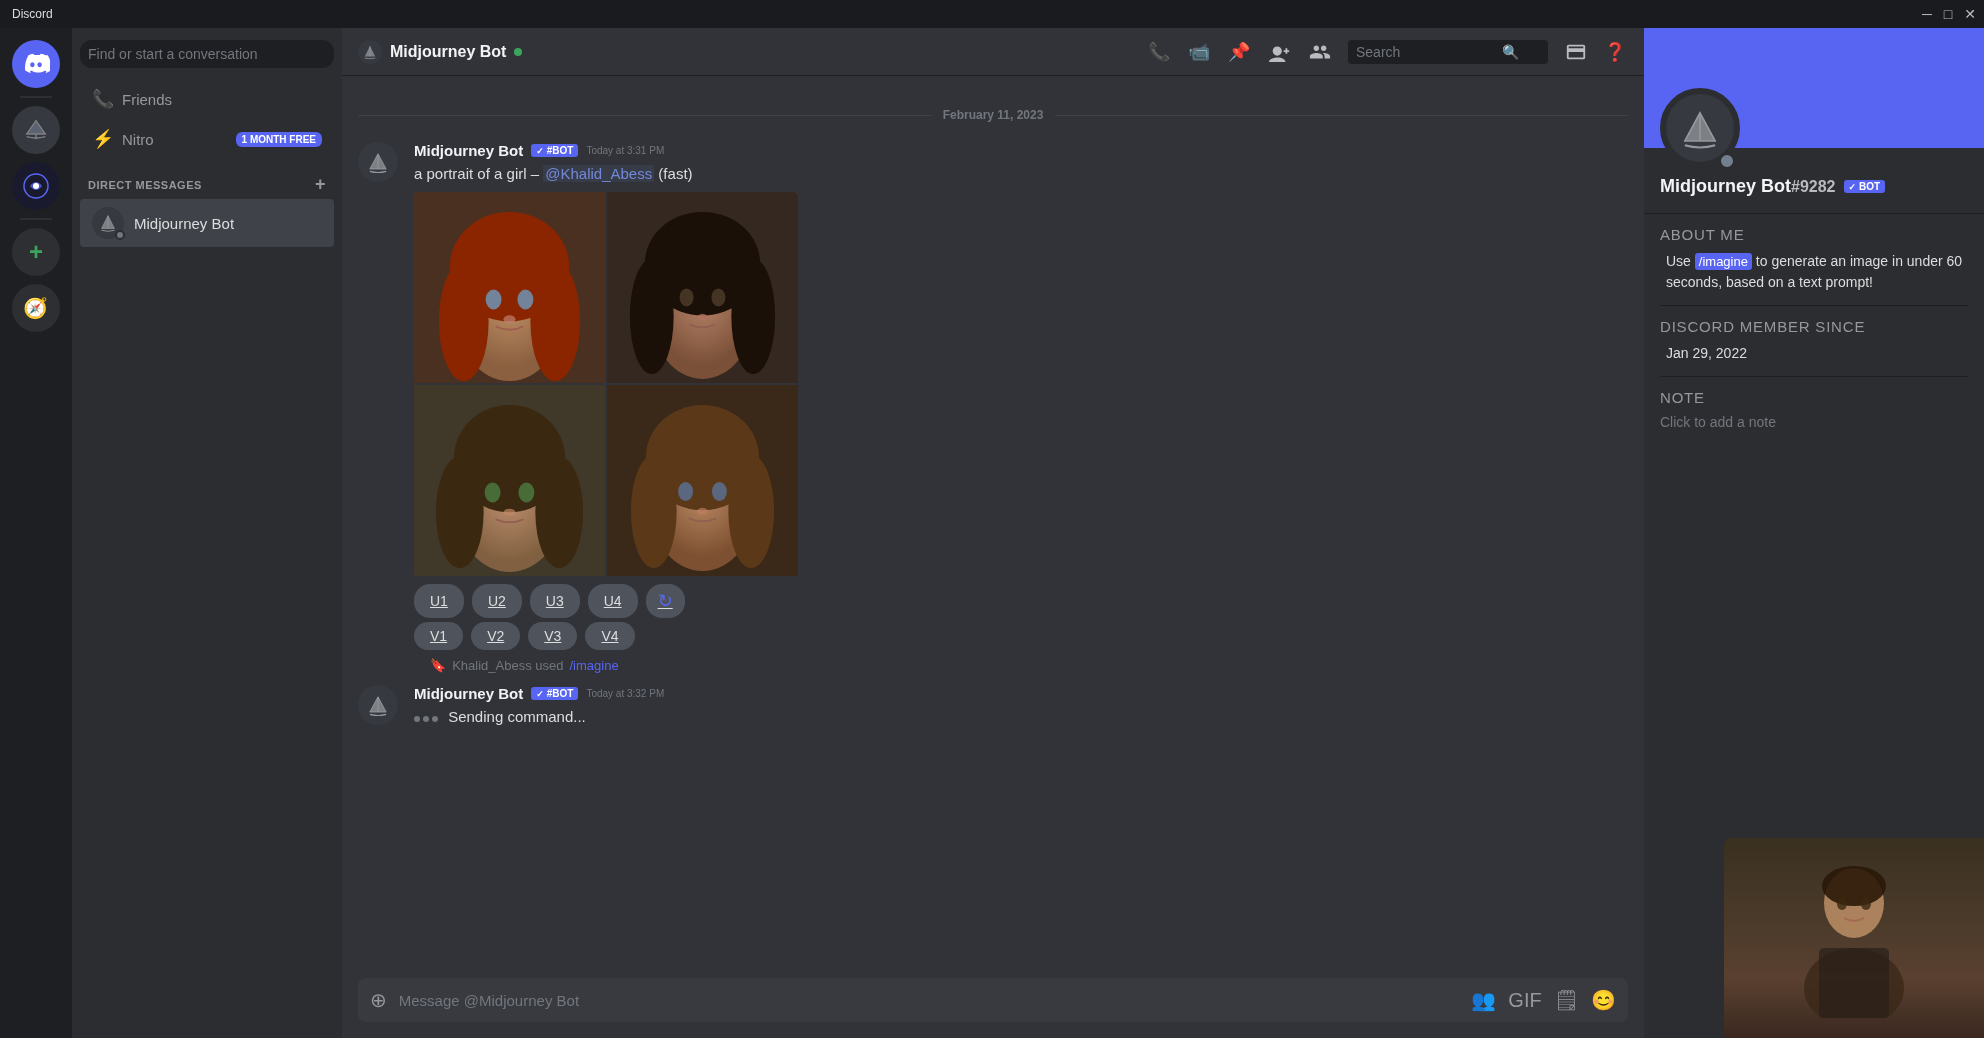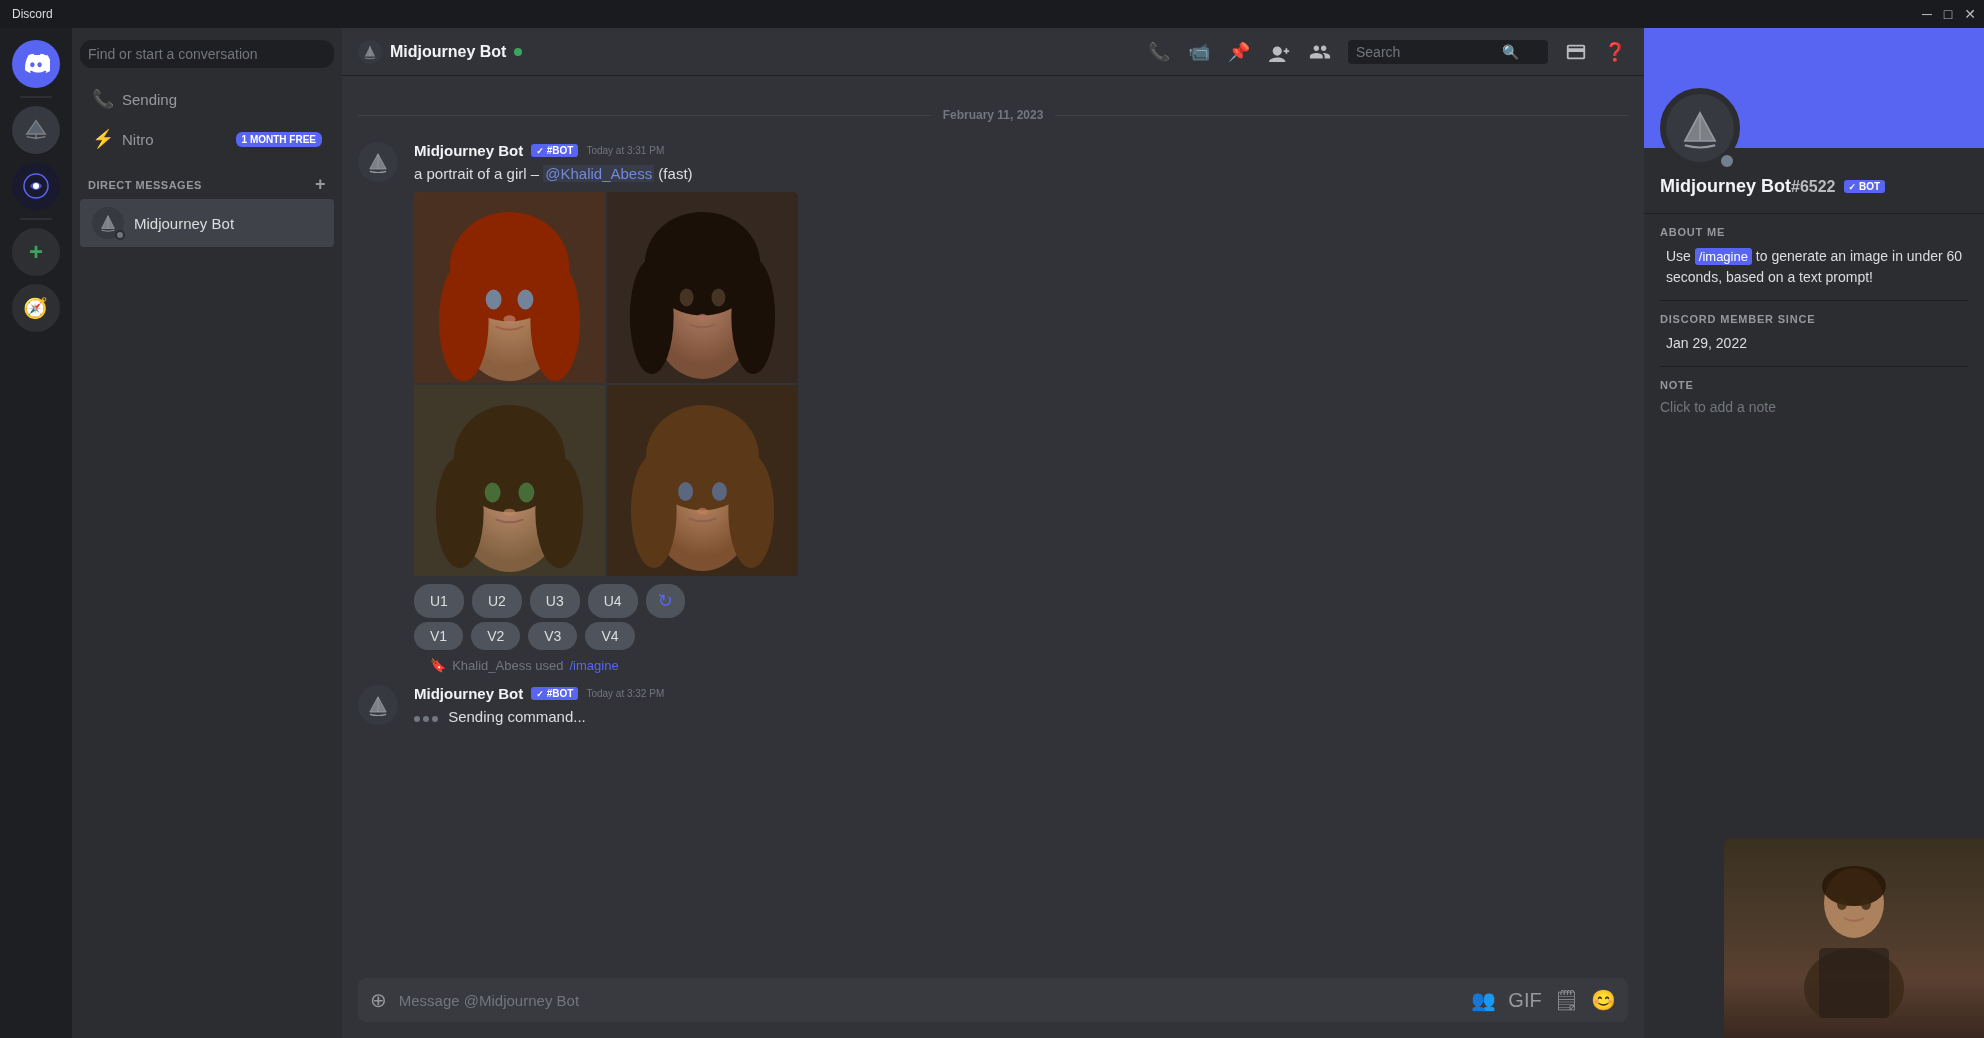--- a/index.html
+++ b/index.html
@@ -408,20 +408,21 @@
     }
     .action-btn {
       background: #4f545c;
       color: #dcddde;
       border: none;
       border-radius: 16px;
       padding: 6px 16px;
       font-size: 14px;
       cursor: pointer;
       font-weight: 500;
+      text-decoration: underline;
     }
     .action-btn.refresh {
       background: #4f545c;
       display: flex;
       align-items: center;
       justify-content: center;
       padding: 6px 12px;
     }
 
     
@@ -539,22 +540,22 @@
     }
     .profile-name {
       font-size: 18px;
       font-weight: 700;
       color: #f2f3f5;
     }
     .profile-section {
       padding: 12px 16px;
     }
     .profile-section-title {
-      font-size: 11px;
-      font-weight: 700;
+      font-size: 15px;
+      font-weight: 400;
       color: #96989d;
       text-transform: uppercase;
       letter-spacing: 0.8px;
       margin-bottom: 8px;
     }
     .profile-section-text {
       font-size: 14px;
       color: #dcddde;
       line-height: 1.5;
       margin-left: 6px;
@@ -657,21 +658,21 @@
     <div class="explore-btn">🧭</div>
   </div>
 
   <div class="channel-sidebar">
     <div class="dm-search">
       <input type="text" placeholder="Find or start a conversation" style="">
     </div>
     <div class="sidebar-nav">
       <div class="nav-item">
         <span class="nav-icon">📞</span>
-        <span>Sending</span>
+        <span>Friends</span>
       </div>
       <div class="nav-item nitro-item">
         <span class="nav-icon">⚡</span>
         <span>Nitro</span>
         <span class="nitro-badge">1 MONTH FREE</span>
       </div>
     </div>
     <div class="dm-header">
       <span>DIRECT MESSAGES</span>
       <span class="add-dm">+</span>
@@ -930,21 +931,21 @@
           <line x1="24" y1="10" x2="24" y2="36" stroke="#96989d" stroke-width="1.5"></line>
           <path d="M10 40 Q24 44 38 40" stroke="#96989d" stroke-width="2" fill="none"></path>
         </svg>
       </div>
       <div class="profile-status-ring"></div>
     </div>
 
     <div class="profile-info">
       <div class="profile-name-row">
         <span class="profile-name">
-          <span>Midjourney Bot</span><span style="color:#b9bbbe;font-size:16px;">#6522</span>
+          <span>Midjourney Bot</span><span style="color:#b9bbbe;font-size:16px;">#9282</span>
         </span>
         <span class="bot-badge">
           <span class="bot-badge-check">✓</span>
           <span>BOT</span>
         </span>
       </div>
     </div>
 
     <div class="profile-section">
       <div class="profile-section-title">ABOUT ME</div>

